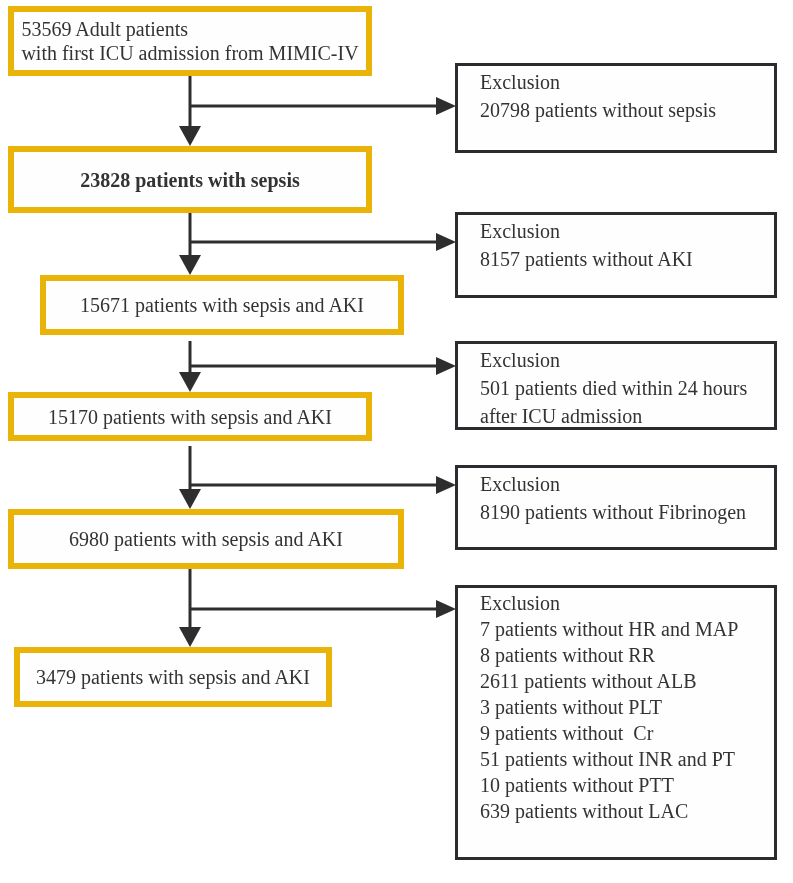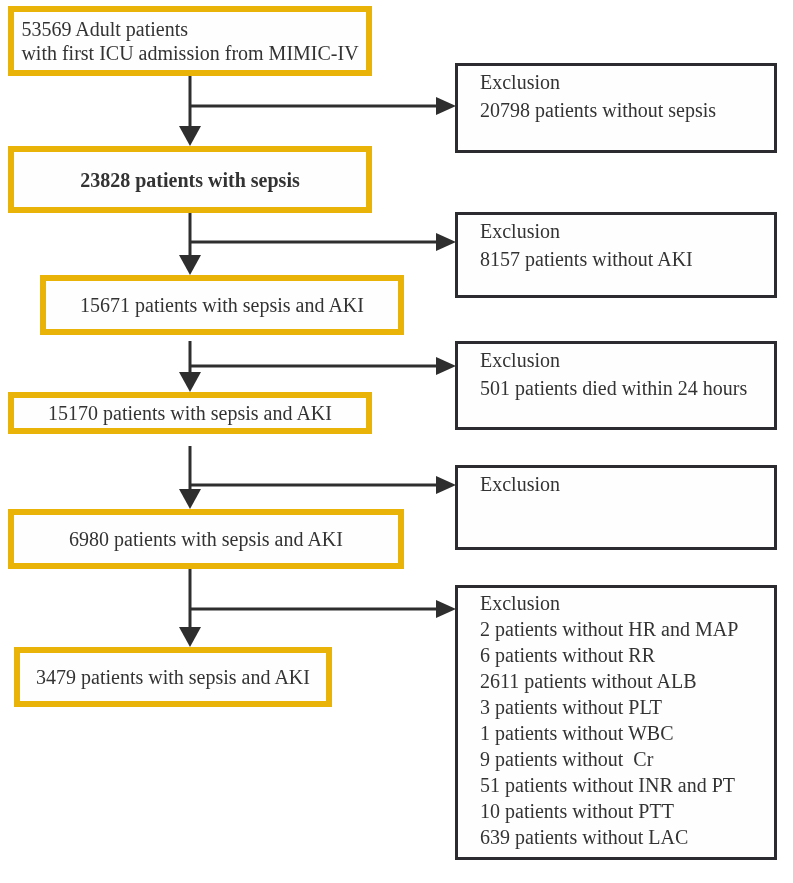--- a/index.html
+++ b/index.html
@@ -96,21 +96,21 @@
   </div>
 
   <div class="step" style="left:8px; top:146px; width:364px; height:67px;font-weight:bold;">
     <div class="step-text">23828 patients with sepsis</div>
   </div>
 
   <div class="step" style="left:8px; top:275px; width:364px; height:60px;margin-left:32px;">
     <div class="step-text">15671 patients with sepsis and AKI</div>
   </div>
 
-  <div class="step" style="left:8px; top:392px; width:364px; height:42px;">
+  <div class="step" style="left:8px; top:392px; width:364px; height:49px;">
     <div class="step-text">15170 patients with sepsis and AKI</div>
   </div>
 
   <div class="step" style="left:8px; top:509px; width:396px; height:60px;">
     <div class="step-text">6980 patients with sepsis and AKI</div>
   </div>
 
   <div class="step" style="left:14px; top:647px; width:318px; height:60px;">
     <div class="step-text">3479 patients with sepsis and AKI</div>
   </div>
@@ -121,32 +121,33 @@
   </div>
 
   <div class="exclusion" style="left:455px; top:212px; width:322px; height:86px;">
     <div class="ex-line">Exclusion</div>
     <div class="ex-line">8157 patients without AKI</div>
   </div>
 
   <div class="exclusion" style="left:455px; top:341px; width:322px; height:89px;">
     <div class="ex-line">Exclusion</div>
     <div class="ex-line">501 patients died within 24 hours</div>
+    <div class="ex-line">after ICU admission</div>
   </div>
 
   <div class="exclusion" style="left:455px; top:465px; width:322px; height:85px;">
     <div class="ex-line">Exclusion</div>
+    <div class="ex-line">8190 patients without Fibrinogen</div>
   </div>
 
   <div class="exclusion exclusion--list" style="left:455px; top:585px; width:322px; height:275px;">
     <div class="ex-line">Exclusion</div>
-    <div class="ex-line">2 patients without HR and MAP</div>
-    <div class="ex-line">6 patients without RR</div>
+    <div class="ex-line">7 patients without HR and MAP</div>
+    <div class="ex-line">8 patients without RR</div>
     <div class="ex-line">2611 patients without ALB</div>
     <div class="ex-line">3 patients without PLT</div>
-    <div class="ex-line">1 patients without WBC</div>
     <div class="ex-line">9 patients without  Cr</div>
     <div class="ex-line">51 patients without INR and PT</div>
     <div class="ex-line">10 patients without PTT</div>
     <div class="ex-line">639 patients without LAC</div>
   </div>
 
 </div>
 
 </body></html>

